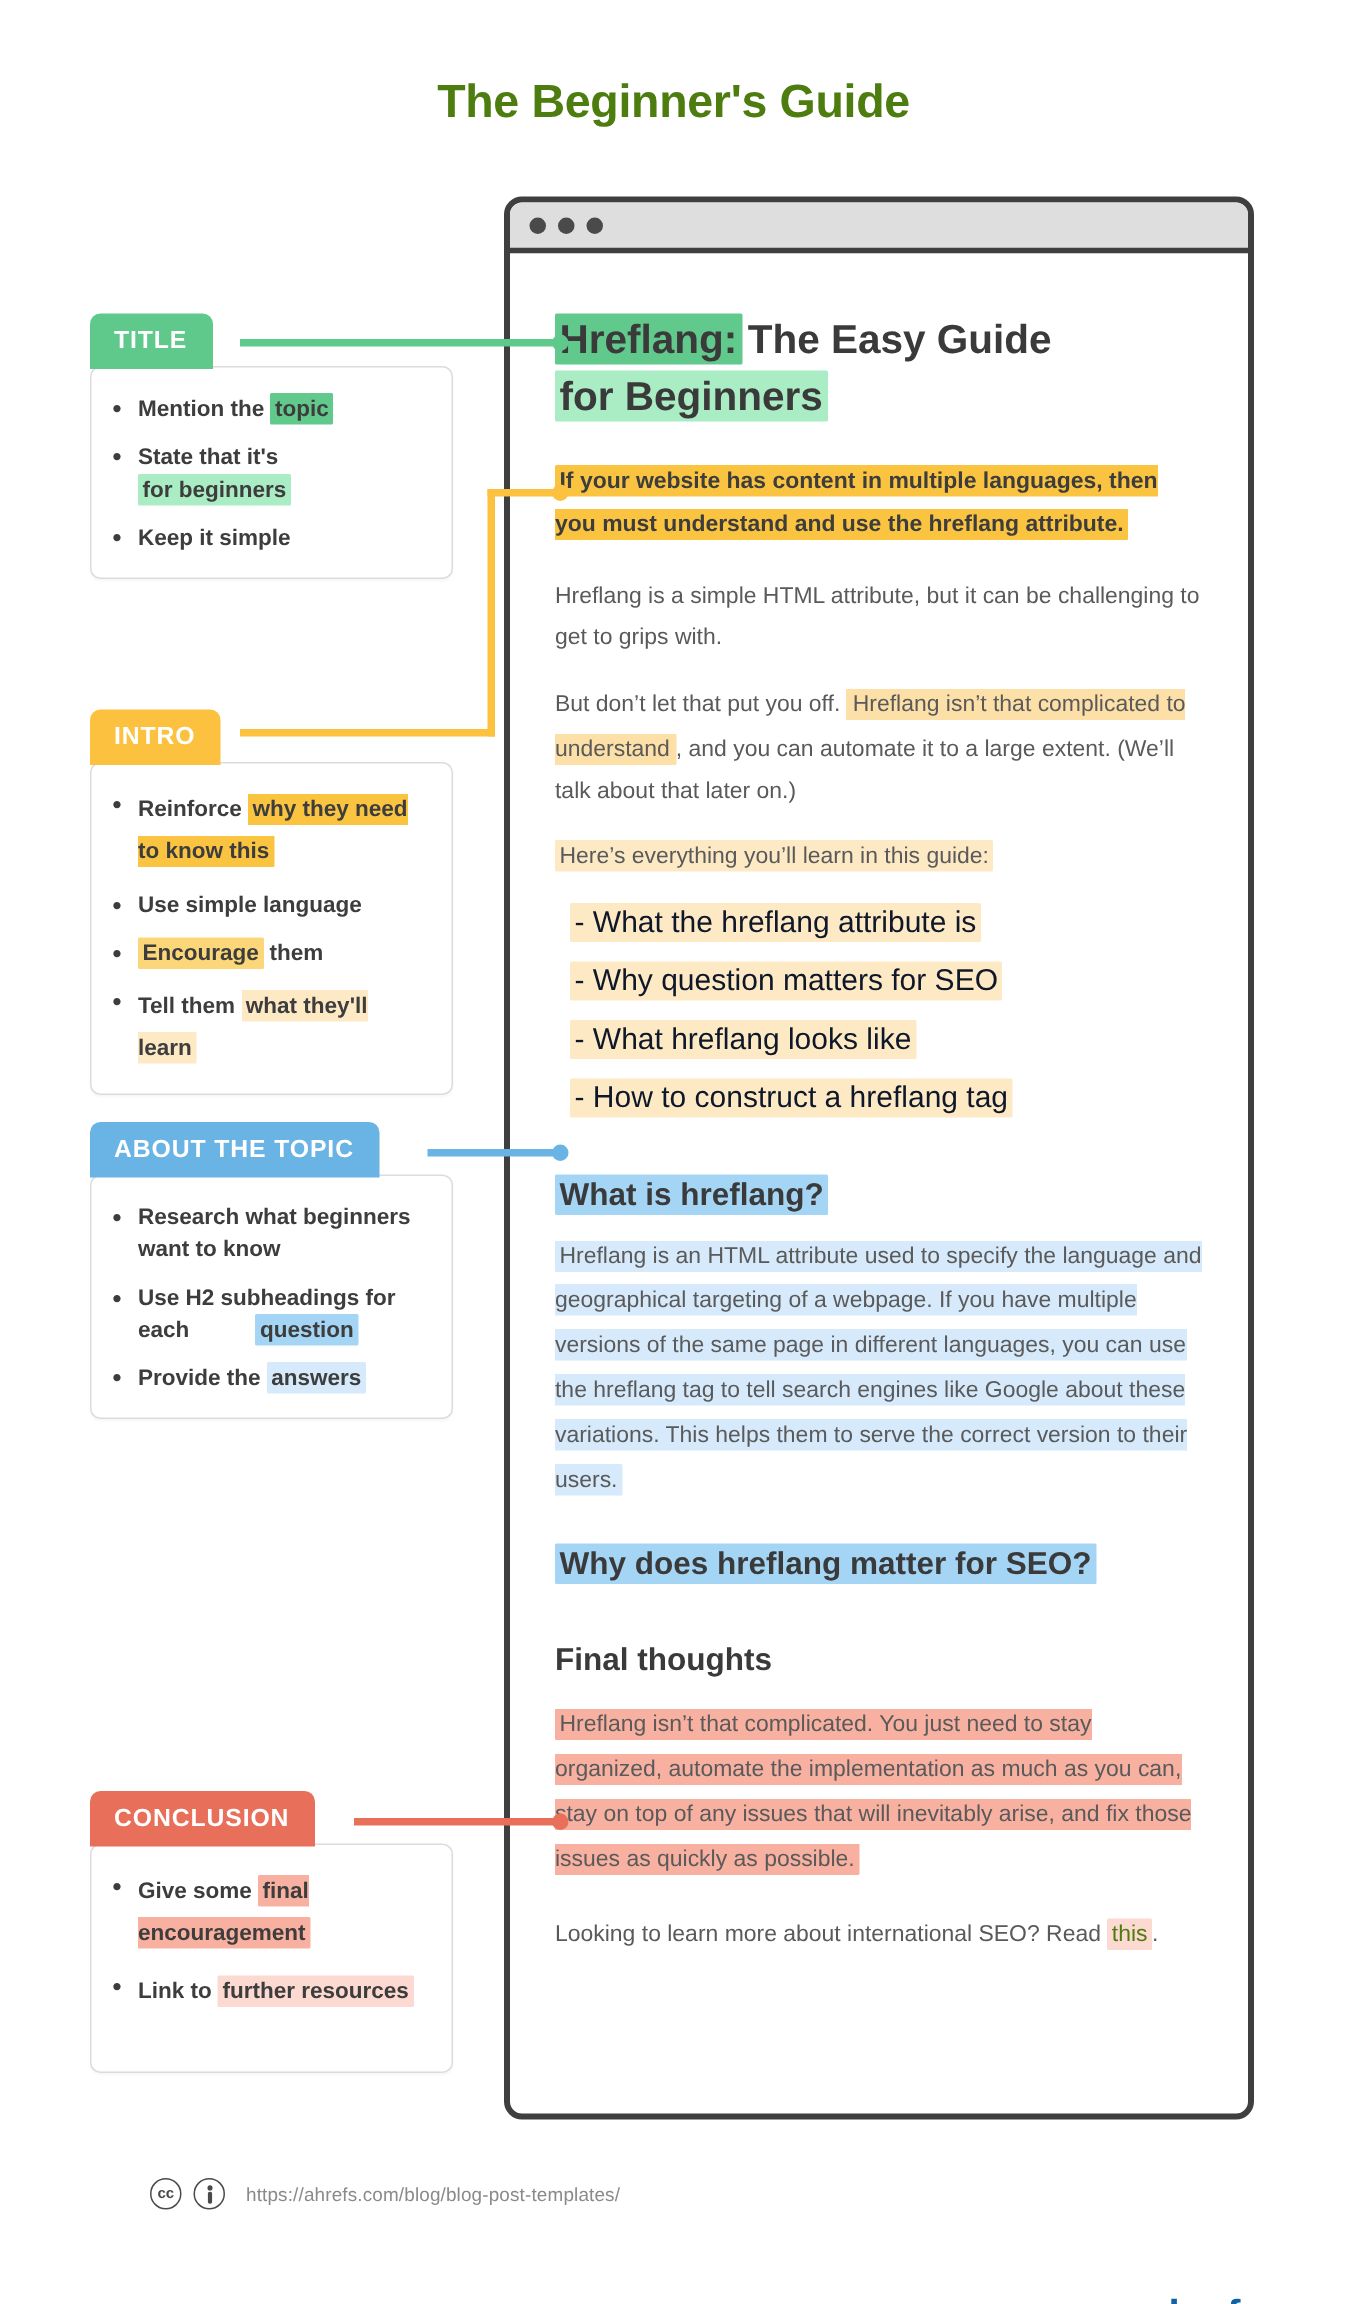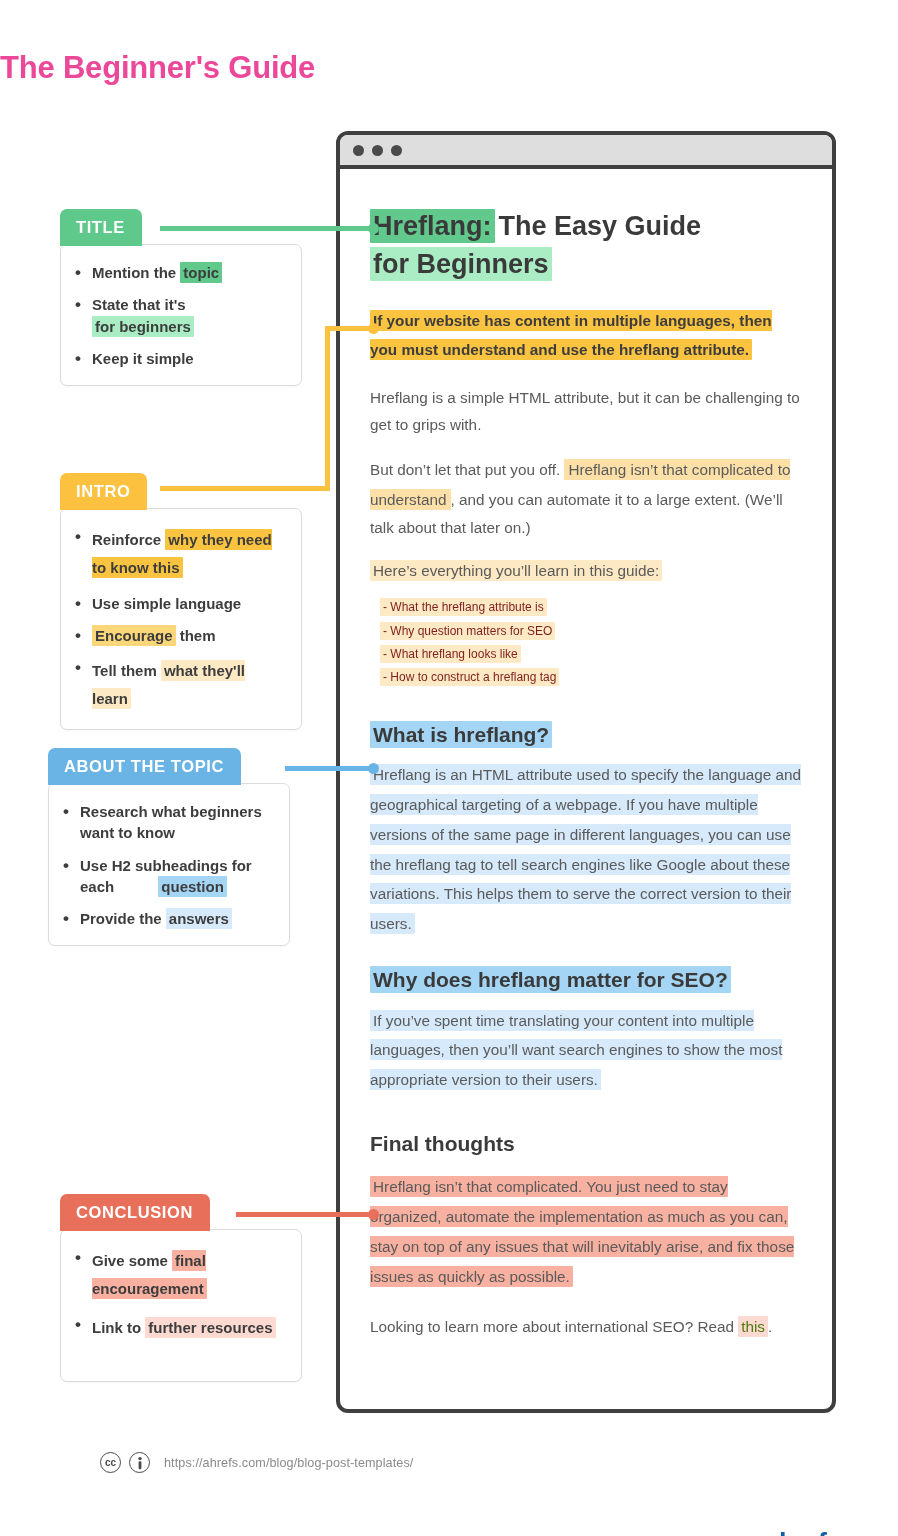--- a/index.html
+++ b/index.html
@@ -13,24 +13,25 @@
     overflow: hidden;
     color: #3d3d3d;
   }
 
   
   .page-title {
     position: absolute;
     top: 50px;
     left: 0;
     width: 898px;
+    text-align: center;
     font-size: 31px;
     font-weight: bold;
     letter-spacing: -0.2px;
-    color: #ec4899;
+    color: #4d7c0f;
   }
 
   
   .browser {
     position: absolute;
     left: 336px;
     top: 131px;
     width: 500px;
     height: 1282px;
     border: 4px solid #3f3f3f;
@@ -79,23 +80,23 @@
     line-height: 1.72;
     color: #5a5a5a;
     margin-bottom: 17px;
   }
   .art-p.lead {
     font-weight: bold;
     color: #3d3d3d;
     margin-bottom: 20px;
   }
   .art-list {
-    font-size: 12px;
+    font-size: 20px;
     line-height: 1.72;
-    color: #7f1d1d;
+    color: #0f172a;
     margin: 6px 0 8px 10px;
   }
   .art-list div { display: block; }
 
   .hl { padding: 2px 3px; border-radius: 1px; }
   .link-blue { color: #4d7c0f; }
 
   
   .panel { position: absolute; z-index: 7; }
   .tab {
@@ -259,23 +260,20 @@
     <div class="art-h2" style="margin-top:30px;">
       <span class="hl" style="background:#a5d5f5;">What is hreflang?</span>
     </div>
     <div class="art-p">
       <span class="hl" style="background:#d6eafb; line-height:1.95;">Hreflang is an HTML attribute used to specify the language and geographical targeting of a webpage. If you have multiple versions of the same page in different languages, you can use the hreflang tag to tell search engines like Google about these variations. This helps them to serve the correct version to their users.</span>
     </div>
 
     <div class="art-h2" style="margin-top:26px;">
       <span class="hl" style="background:#a5d5f5;">Why does hreflang matter for SEO?</span>
     </div>
-    <div class="art-p">
-      <span class="hl" style="background:#d6eafb; line-height:1.95;">If you’ve spent time translating your content into multiple languages, then you’ll want search engines to show the most appropriate version to their users.</span>
-    </div>
 
     <div class="art-h2" style="margin-top:34px; margin-bottom:13px;">Final thoughts</div>
     <div class="art-p" style="margin-bottom:22px;">
       <span class="hl" style="background:#f8b1a1; line-height:1.95;">Hreflang isn’t that complicated. You just need to stay organized, automate the implementation as much as you can, stay on top of any issues that will inevitably arise, and fix those issues as quickly as possible.</span>
     </div>
 
     <div class="art-p">
       <span>Looking to learn more about international SEO? Read </span><span class="hl link-blue" style="background:#fcd9d1;">this</span><span>.</span>
     </div>
 
@@ -312,21 +310,21 @@
       <li>
         <span class="hl" style="background:#fcd779;">Encourage</span><span> them</span>
       </li>
       <li>
         <span>Tell them </span><span class="hl" style="background:#fdeac4; line-height:1.85;">what they'll learn</span>
       </li>
     </ul>
   </div>
 </div>
 
-<div class="panel" style="left:48px; top:748px; width:242px;">
+<div class="panel" style="left:60px; top:748px; width:242px;">
   <div class="tab" style="background:#6ab3e5;">ABOUT THE TOPIC</div>
   <div class="card">
     <ul>
       <li>
         <span>Research what beginners want to know</span>
       </li>
       <li>
         <span>Use H2 subheadings for each </span><span class="hl" style="background:#a5d5f5;margin-left:40px;">question</span>
       </li>
       <li>

